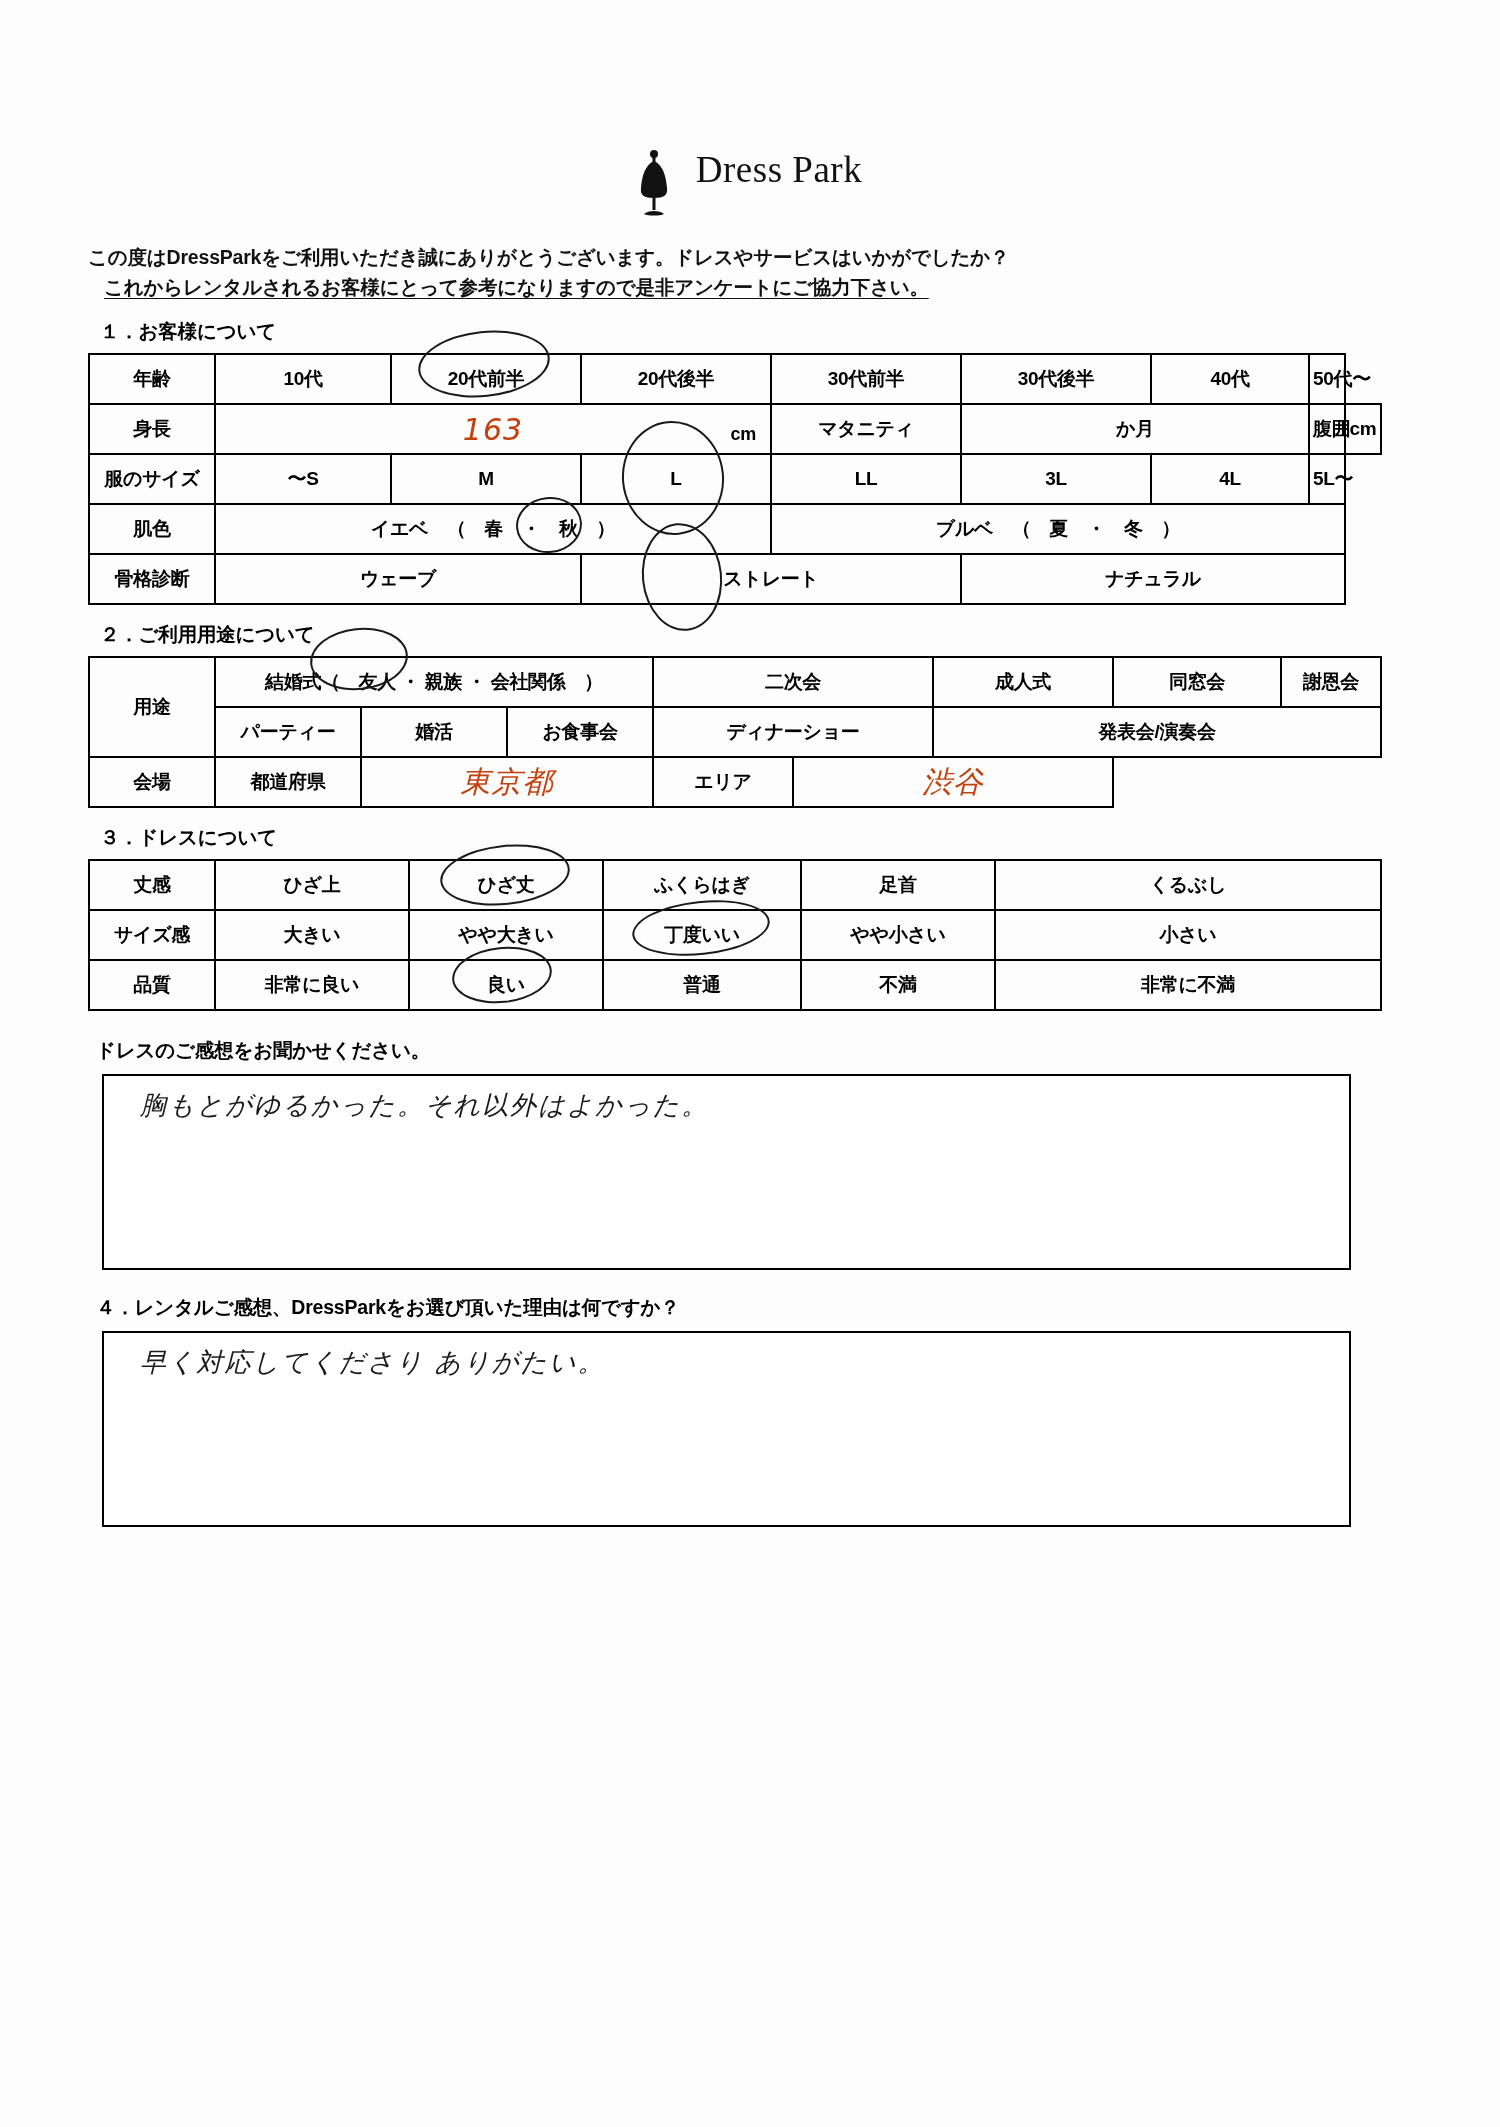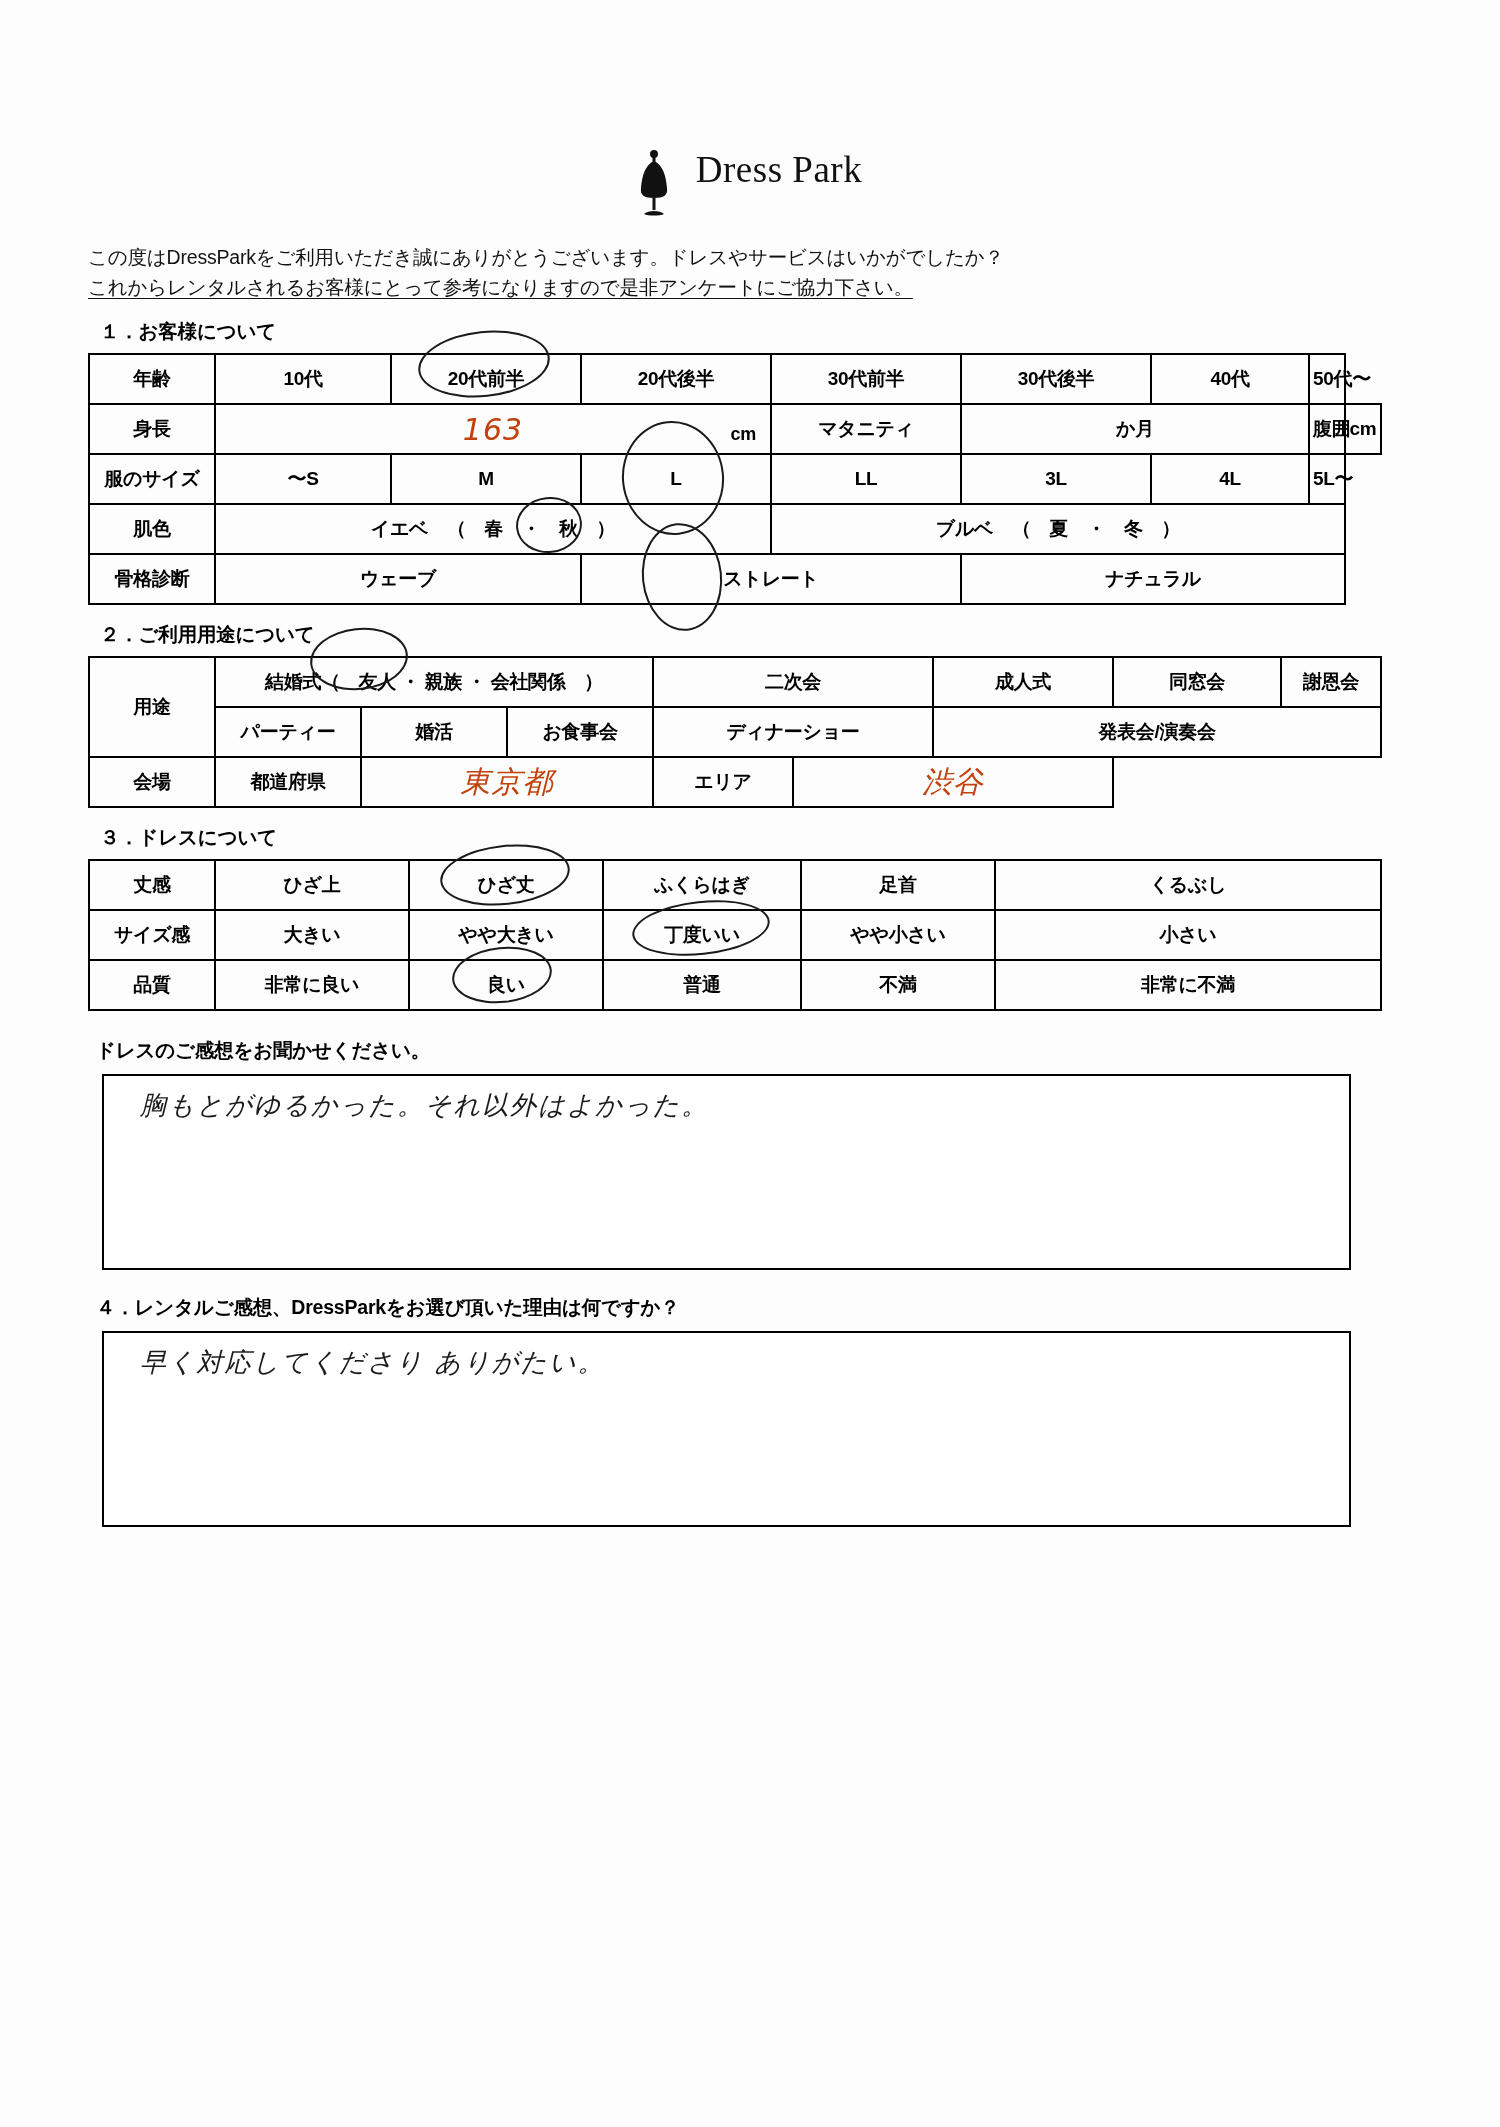--- a/index.html
+++ b/index.html
@@ -52,28 +52,29 @@
   .logo-text {
     font-family: "Liberation Serif", "DejaVu Serif", serif;
     font-size: 37px;
     letter-spacing: 0.5px;
     font-weight: 400;
     color: #111;
   }
 
   .intro {
     font-size: 19.5px;
-    font-weight: normal;
+    font-weight: bold;
     letter-spacing: -0.2px;
     line-height: 1.55;
     color: #111;
   }
   .intro .underline {
     text-decoration: underline;
     text-underline-offset: 4px;
+    margin-left: 16px;
   }
 
   .section-title {
     font-size: 19.5px;
     font-weight: bold;
     margin: 16px 0 8px 12px;
     letter-spacing: -0.2px;
   }
 
   

